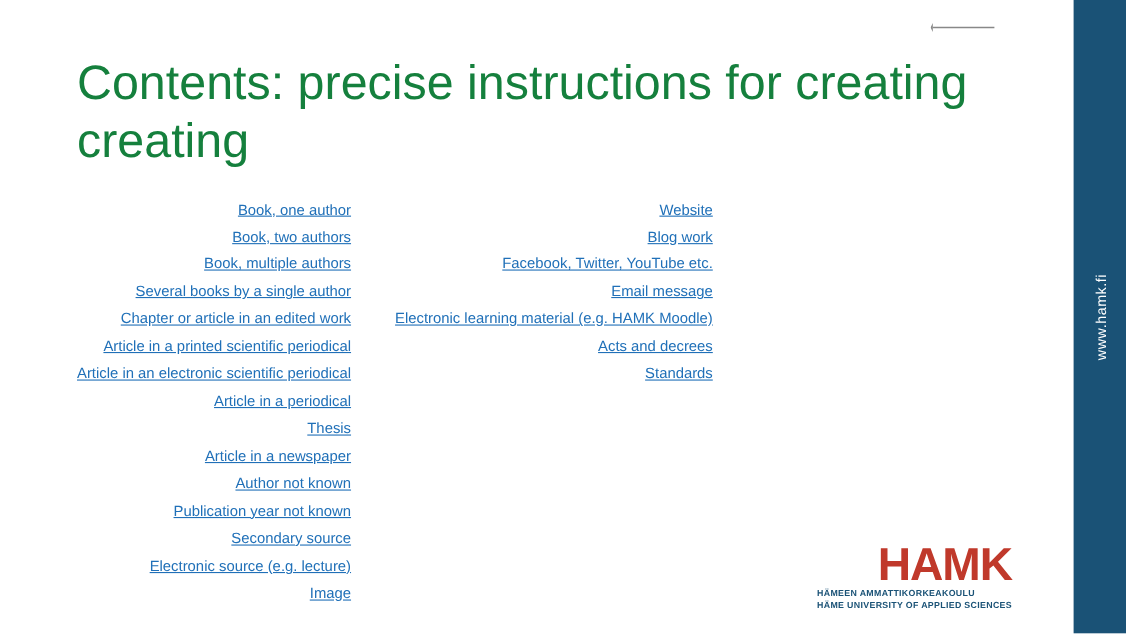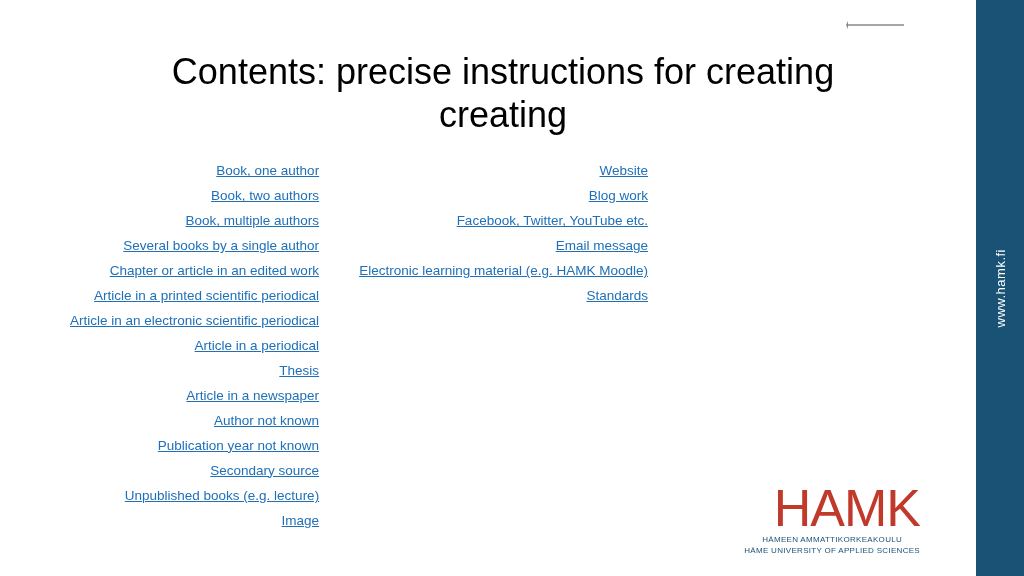--- a/index.html
+++ b/index.html
@@ -26,27 +26,26 @@
       display: flex;
       align-items: center;
     }
 
     .arrow-icon {
       width: 60px;
       height: 14px;
     }
 
     .page-title {
-      font-size: 36px;
+      font-size: 44px;
       font-weight: 300;
-      color: #000000;
+      color: #15803d;
       line-height: 1.2;
       margin-top: 30px;
       margin-bottom: 24px;
-      text-align: center;
     }
 
     .links-container {
       display: flex;
       gap: 40px;
     }
 
     .links-column {
       display: flex;
       flex-direction: column;
@@ -84,37 +83,37 @@
     .hamk-logo-area {
       position: absolute;
       bottom: 20px;
       right: 56px;
       display: flex;
       flex-direction: column;
       align-items: flex-end;
     }
 
     .hamk-logo-text {
-      font-size: 52px;
-      font-weight: 400;
+      font-size: 42px;
+      font-weight: 700;
       color: #1a5276;
       letter-spacing: -1px;
       line-height: 1;
     }
 
     .hamk-logo-text span {
       color: #c0392b;
     }
 
     .hamk-subtitle {
       font-size: 8px;
       color: #1a5276;
-      text-align: center;
+      text-align: left;
       text-transform: uppercase;
-      font-weight: 400;
+      font-weight: 700;
       line-height: 1.4;
       letter-spacing: 0.3px;
     }
   </style>
 </head>
 <body>
 
 <div class="main-content">
 
   <div class="arrow-area">
@@ -137,29 +136,30 @@
         <a href="#">Several books by a single author</a>
         <a href="#">Chapter or article in an edited work</a>
         <a href="#">Article in a printed scientific periodical</a>
         <a href="#">Article in an electronic scientific periodical</a>
         <a href="#">Article in a periodical</a>
         <a href="#">Thesis</a>
         <a href="#">Article in a newspaper</a>
         <a href="#">Author not known</a>
         <a href="#">Publication year not known</a>
         <a href="#">Secondary source</a>
-        <a href="#">Unpublished books (e.g. lecture)</a>
+        <a href="#">Electronic source (e.g. lecture)</a>
         <a href="#">Image</a>
       </div>
     <div class="links-column" id="right-links">
         <a href="#">Website</a>
         <a href="#">Blog work</a>
         <a href="#">Facebook, Twitter, YouTube etc.</a>
         <a href="#">Email message</a>
         <a href="#">Electronic learning material (e.g. HAMK Moodle)</a>
+        <a href="#">Acts and decrees</a>
         <a href="#">Standards</a>
       </div>
   </div>
 
   <div class="hamk-logo-area">
     <div class="hamk-logo-text">
       <span>HAMK</span>
     </div>
     <div class="hamk-subtitle">
       <div>HÄMEEN AMMATTIKORKEAKOULU</div>

